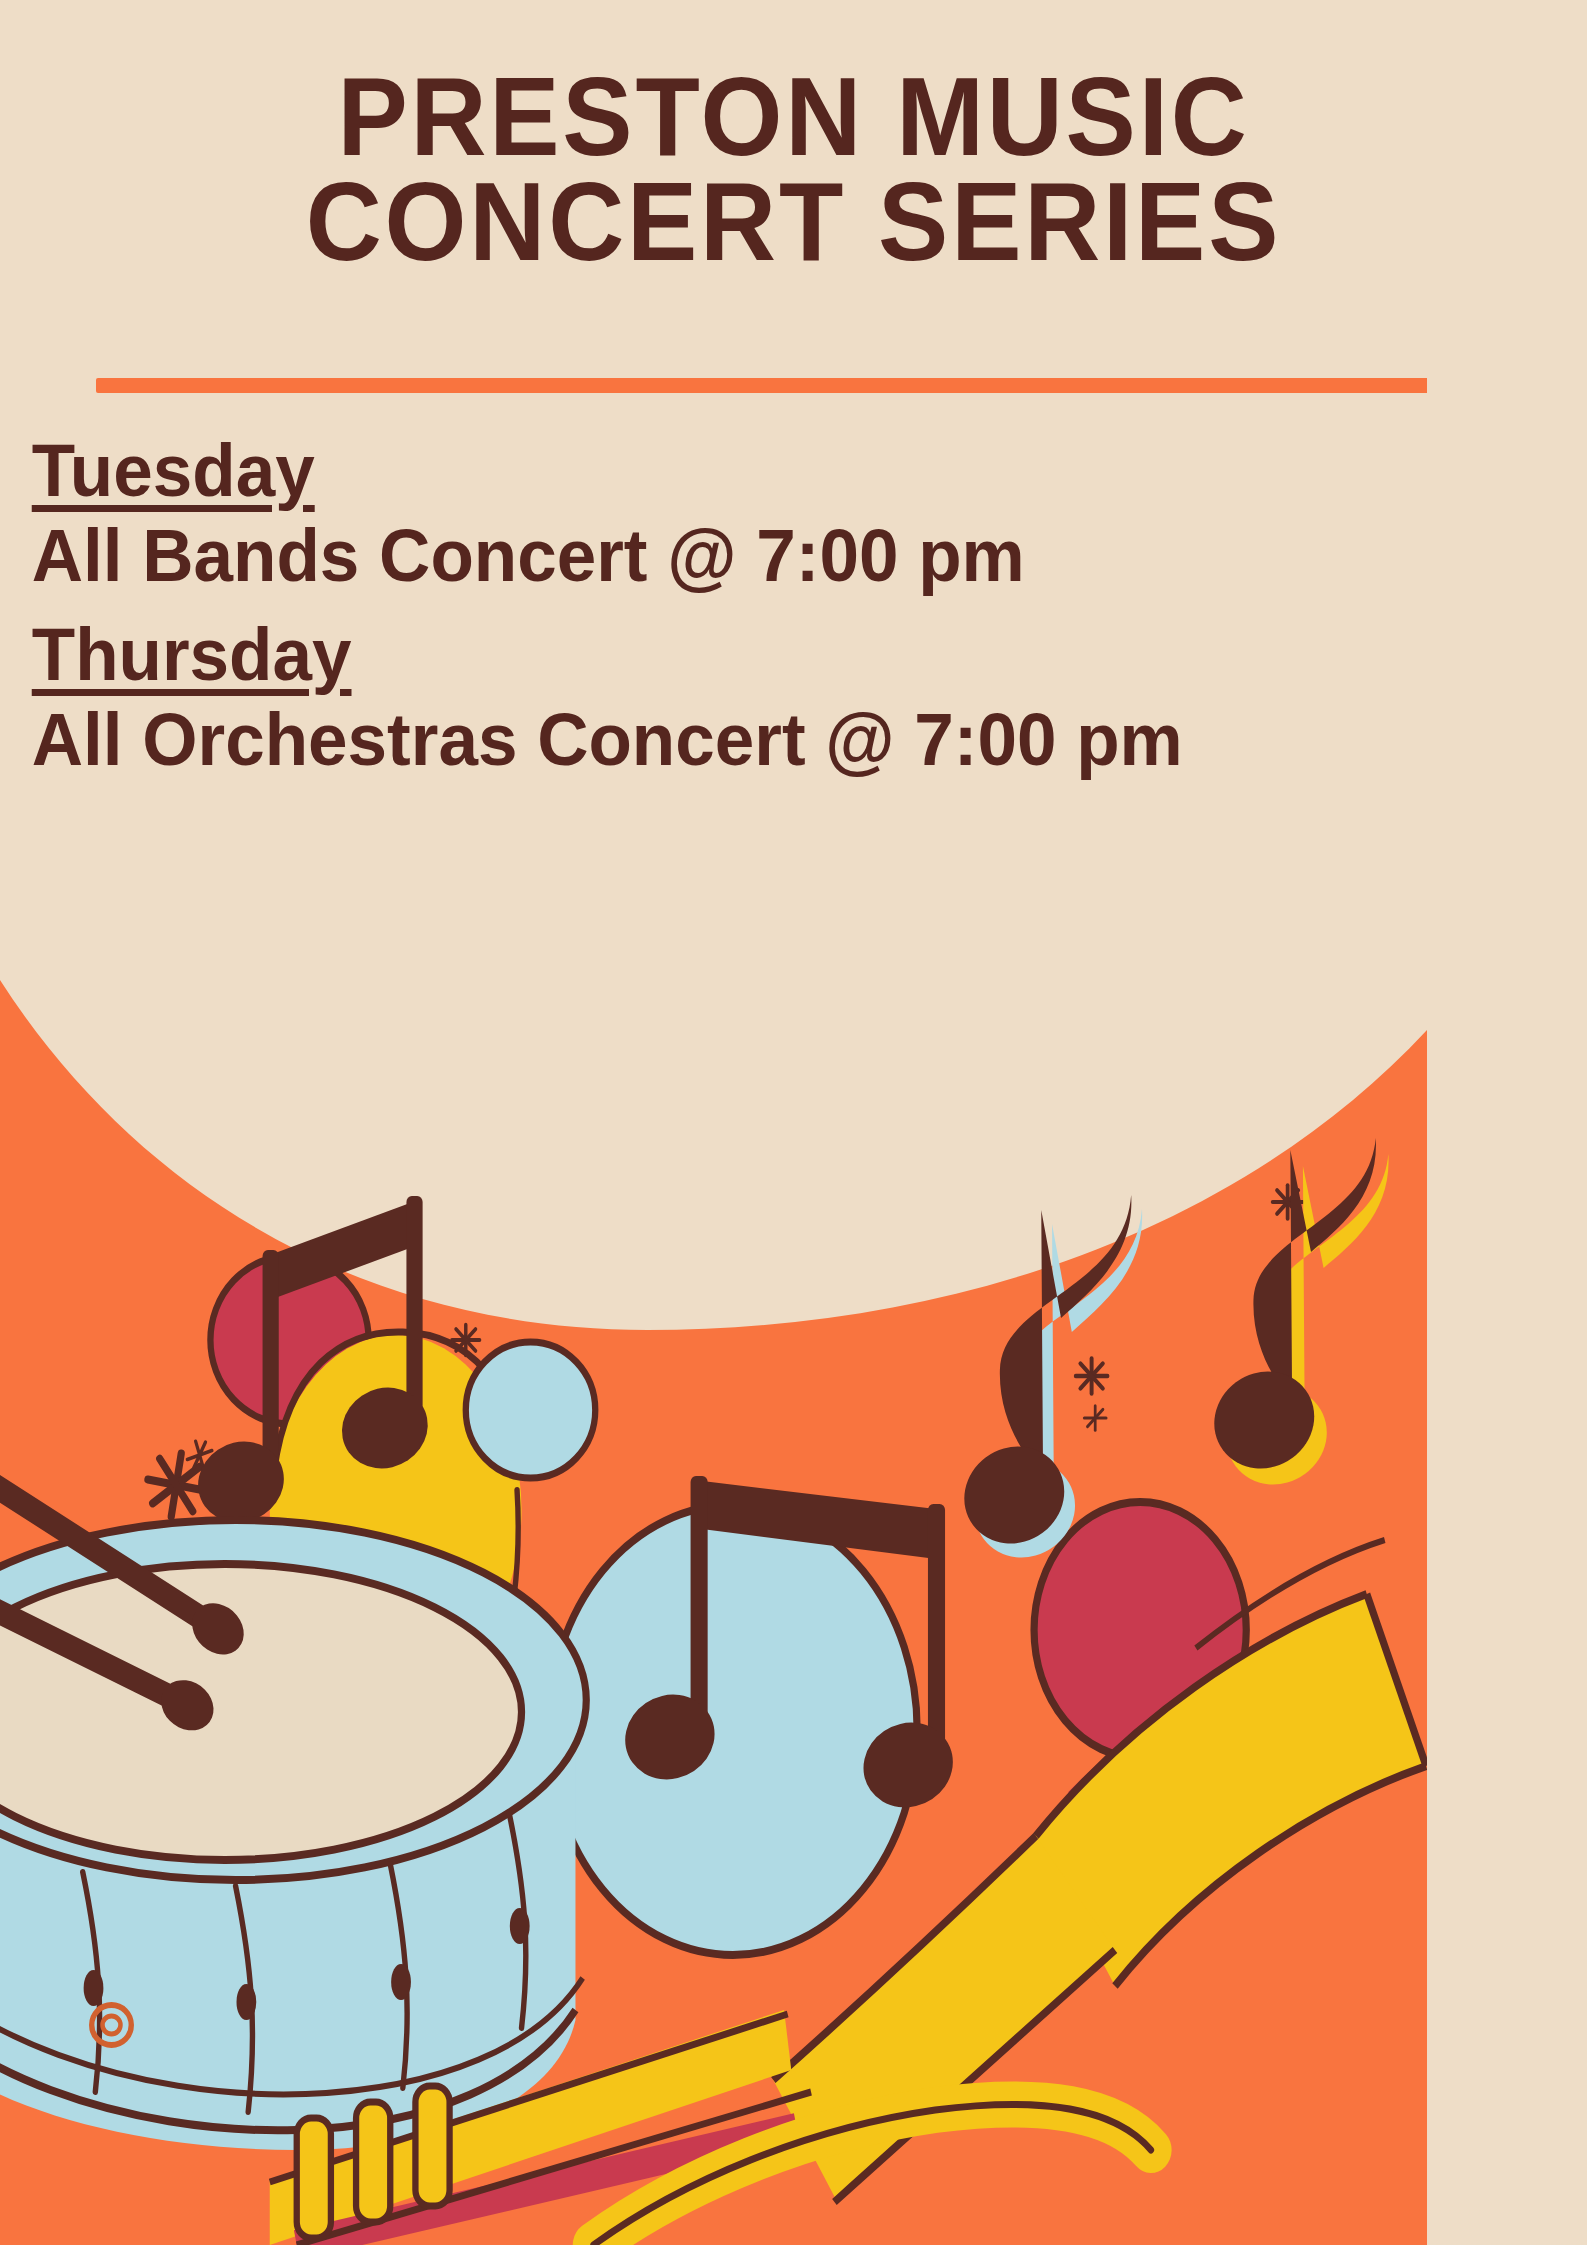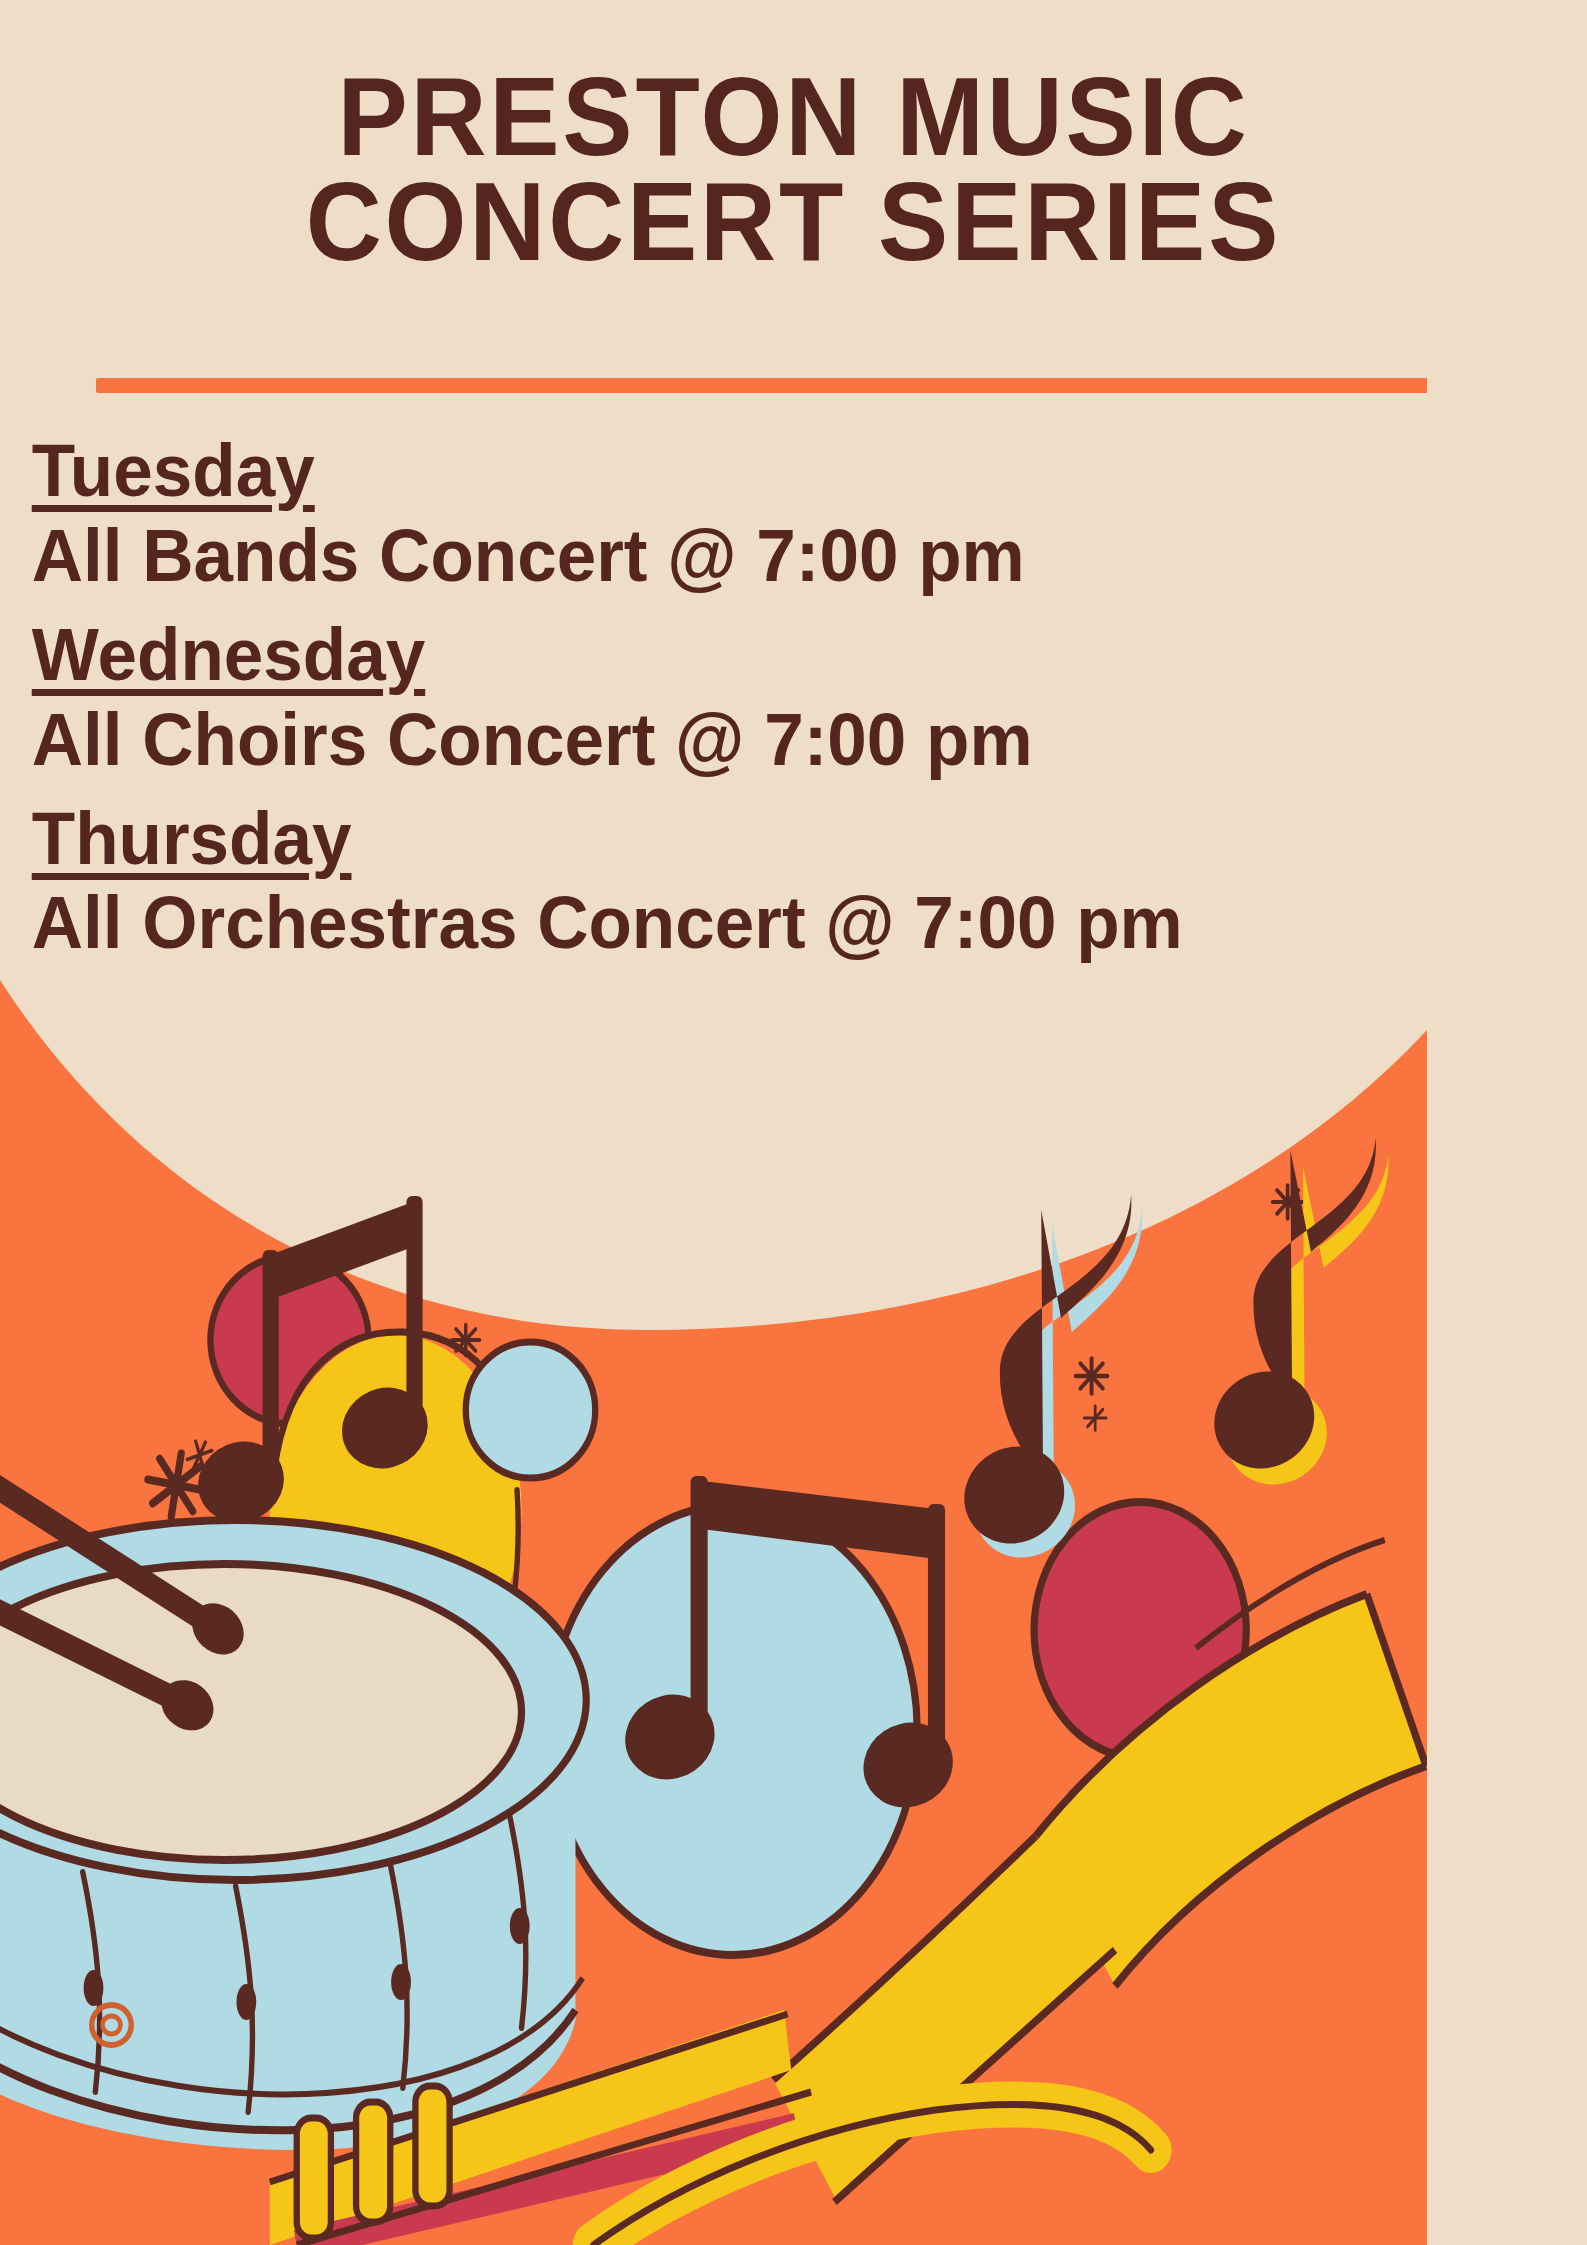--- a/index.html
+++ b/index.html
@@ -283,24 +283,20 @@
   </div>
   <div class="rule"></div>
 
   <div class="schedule">
 
     <div class="block">
       <span class="day">Tuesday</span>
       <span class="event">All Bands Concert @ 7:00 pm</span>
     </div>
 
-    <div class="block">
-      <span class="day">Wednesday</span>
-      <span class="event">All Choirs Concert @ 7:00 pm</span>
-    </div>
 
     <div class="block">
       <span class="day">Thursday</span>
       <span class="event">All Orchestras Concert @ 7:00 pm</span>
     </div>
 
   </div>
 
 </div>
 

